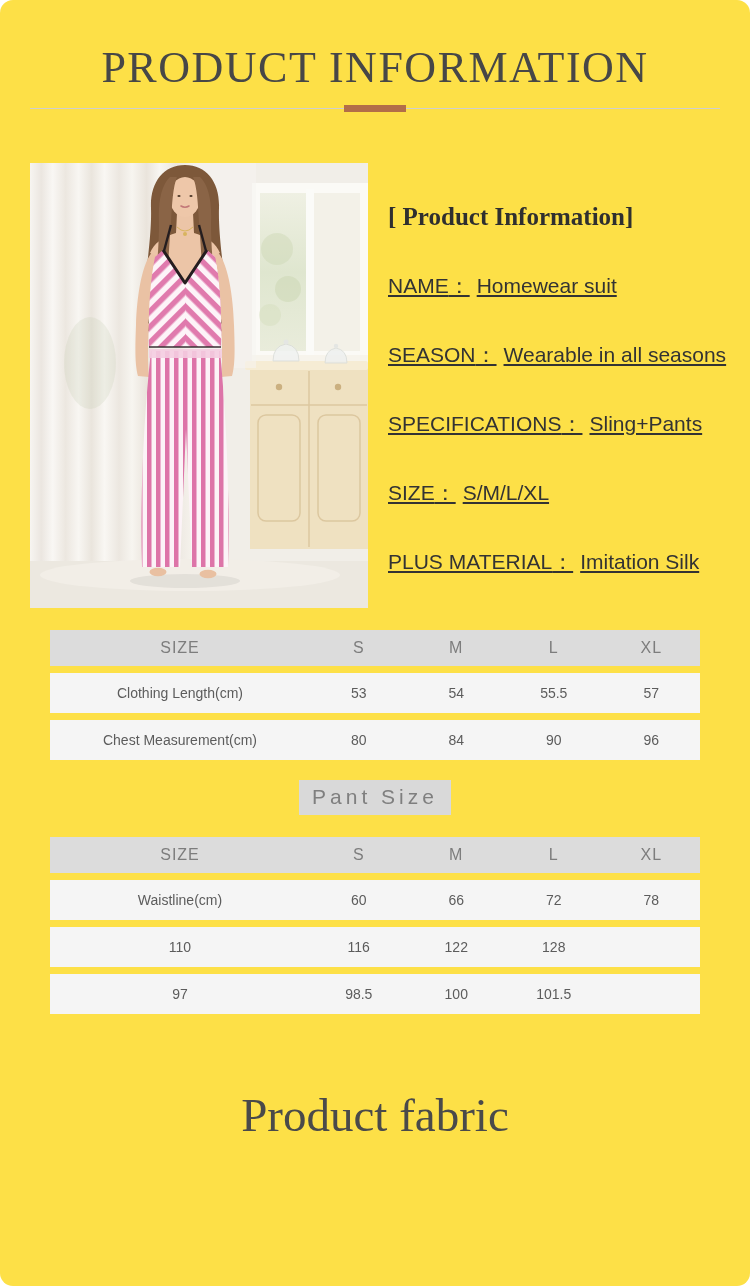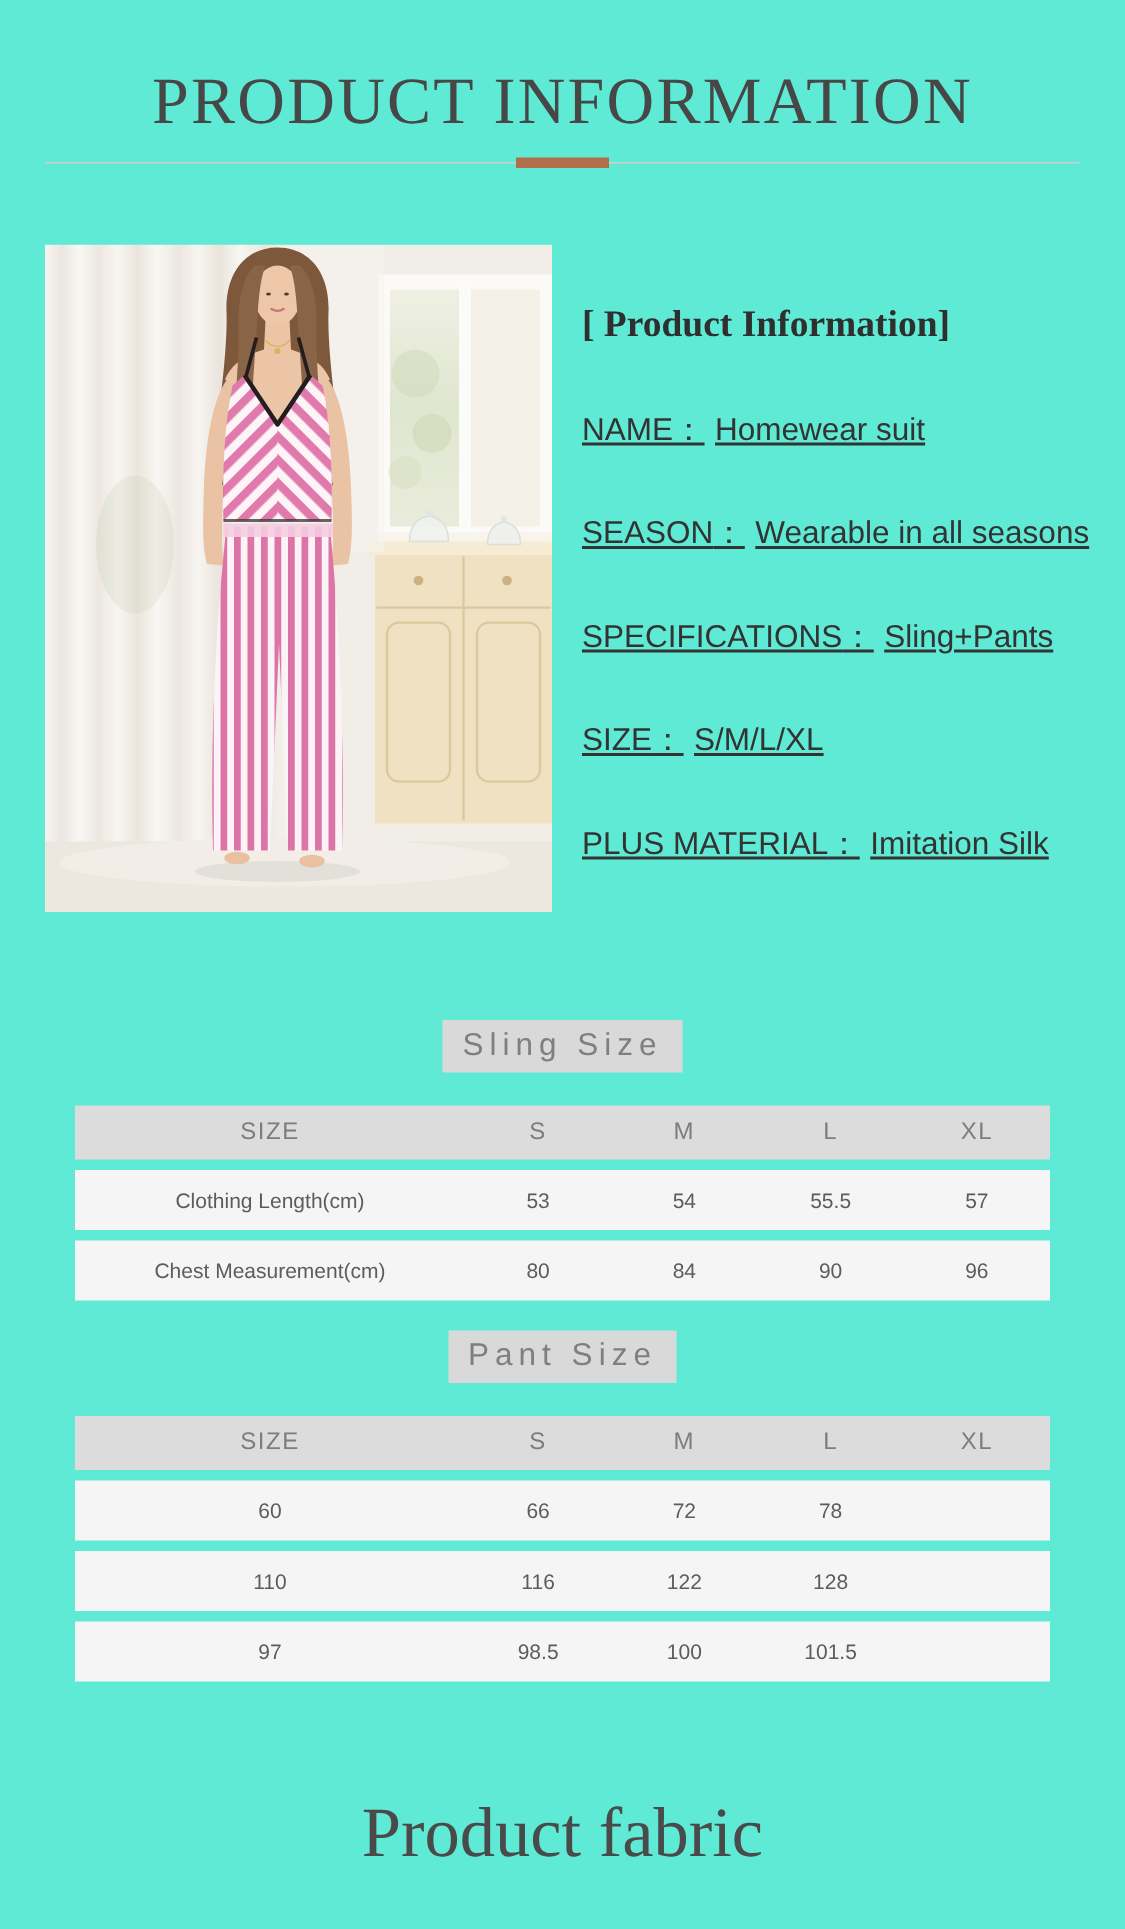--- a/index.html
+++ b/index.html
@@ -1,20 +1,20 @@
 <!DOCTYPE html>
 <html style="--accent: #b26e48; --title_text: #474747; --badge_bg: #d9d9d9; --badge_text: #7f7f7f; --table_header_bg: #dcdcdc; --table_row_bg: #f5f5f5; --stripe_pink: #e07aad;"><head>
 <meta charset="utf-8">
 <style>
   * { box-sizing: border-box; }
   html, body { margin: 0; padding: 0; background: #ffffff; }
   body { font-family: "Liberation Sans", sans-serif; }
   .page {
     width: 750px; height: 1286px; margin: 0 auto;
-    background: #5eead4; overflow: hidden; position: relative;
+    background: #fde047; overflow: hidden; position: relative; border-radius: 13px;
   }
 
   
   .page-title {
     margin: 0; padding-top: 42px; text-align: center;
     font-family: "Liberation Serif", serif; font-weight: 400;
     font-size: 44px; letter-spacing: 1.5px; color: var(--title_text, #474747);
   }
   .rule { position: relative; margin: 15px 30px 0; border-top: 1px solid #cfcfcf; height: 0; }
   .accent-bar {
@@ -191,21 +191,20 @@
         <span>SIZE</span><span class="fcolon">：</span><span>S/M/L/XL</span>
       </div>
       <div class="field">
         <span>PLUS MATERIAL</span><span class="fcolon">：</span><span>Imitation Silk</span>
       </div>
     </div>
   </section>
 
   <section>
 
-    <span class="badge">Sling Size</span>
 
     <div class="size-table">
       <div class="trow thead">
         <span>SIZE</span>
         <span>S</span>
         <span>M</span>
         <span>L</span>
         <span>XL</span>
       </div>
       <div class="trow tdata">
@@ -228,20 +227,21 @@
 
     <div class="size-table">
       <div class="trow thead">
         <span>SIZE</span>
         <span>S</span>
         <span>M</span>
         <span>L</span>
         <span>XL</span>
       </div>
       <div class="trow tdata">
+        <span>Waistline(cm)</span>
         <span>60</span>
         <span>66</span>
         <span>72</span>
         <span>78</span>
       </div>
       <div class="trow tdata">
         <span>110</span>
         <span>116</span>
         <span>122</span>
         <span>128</span>

